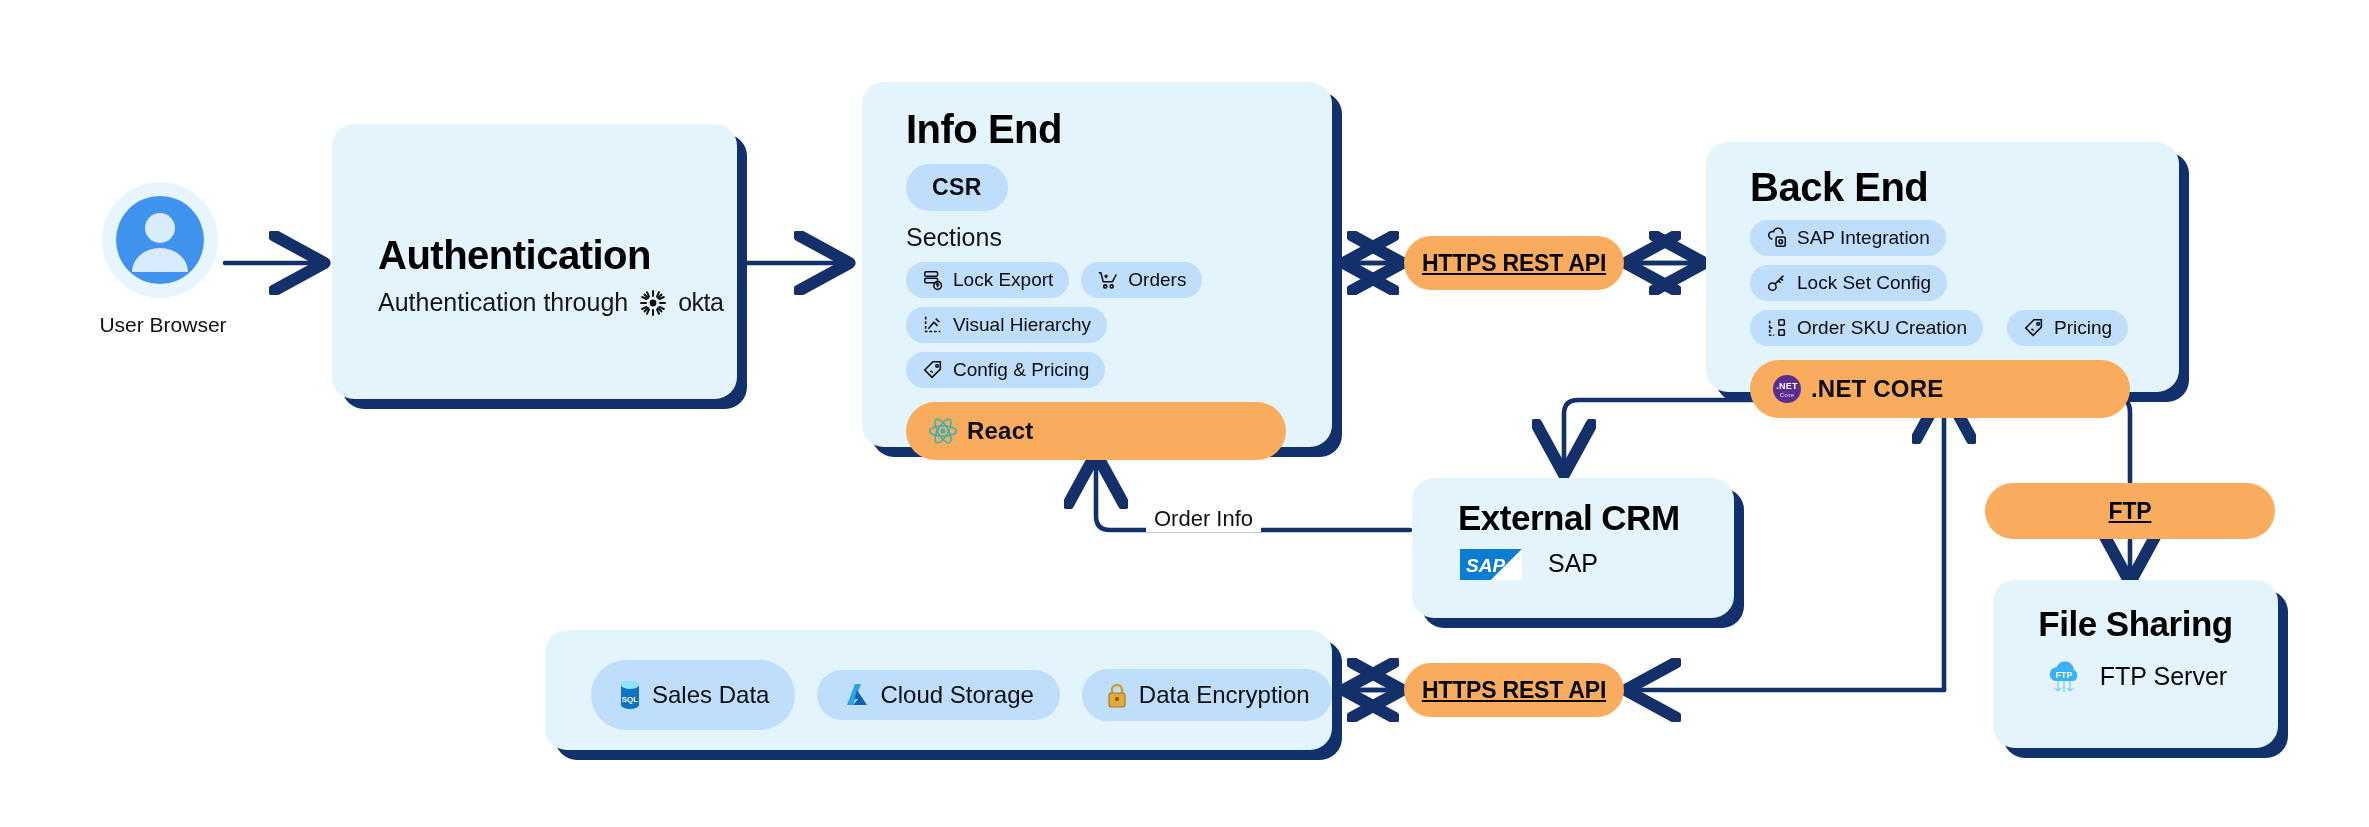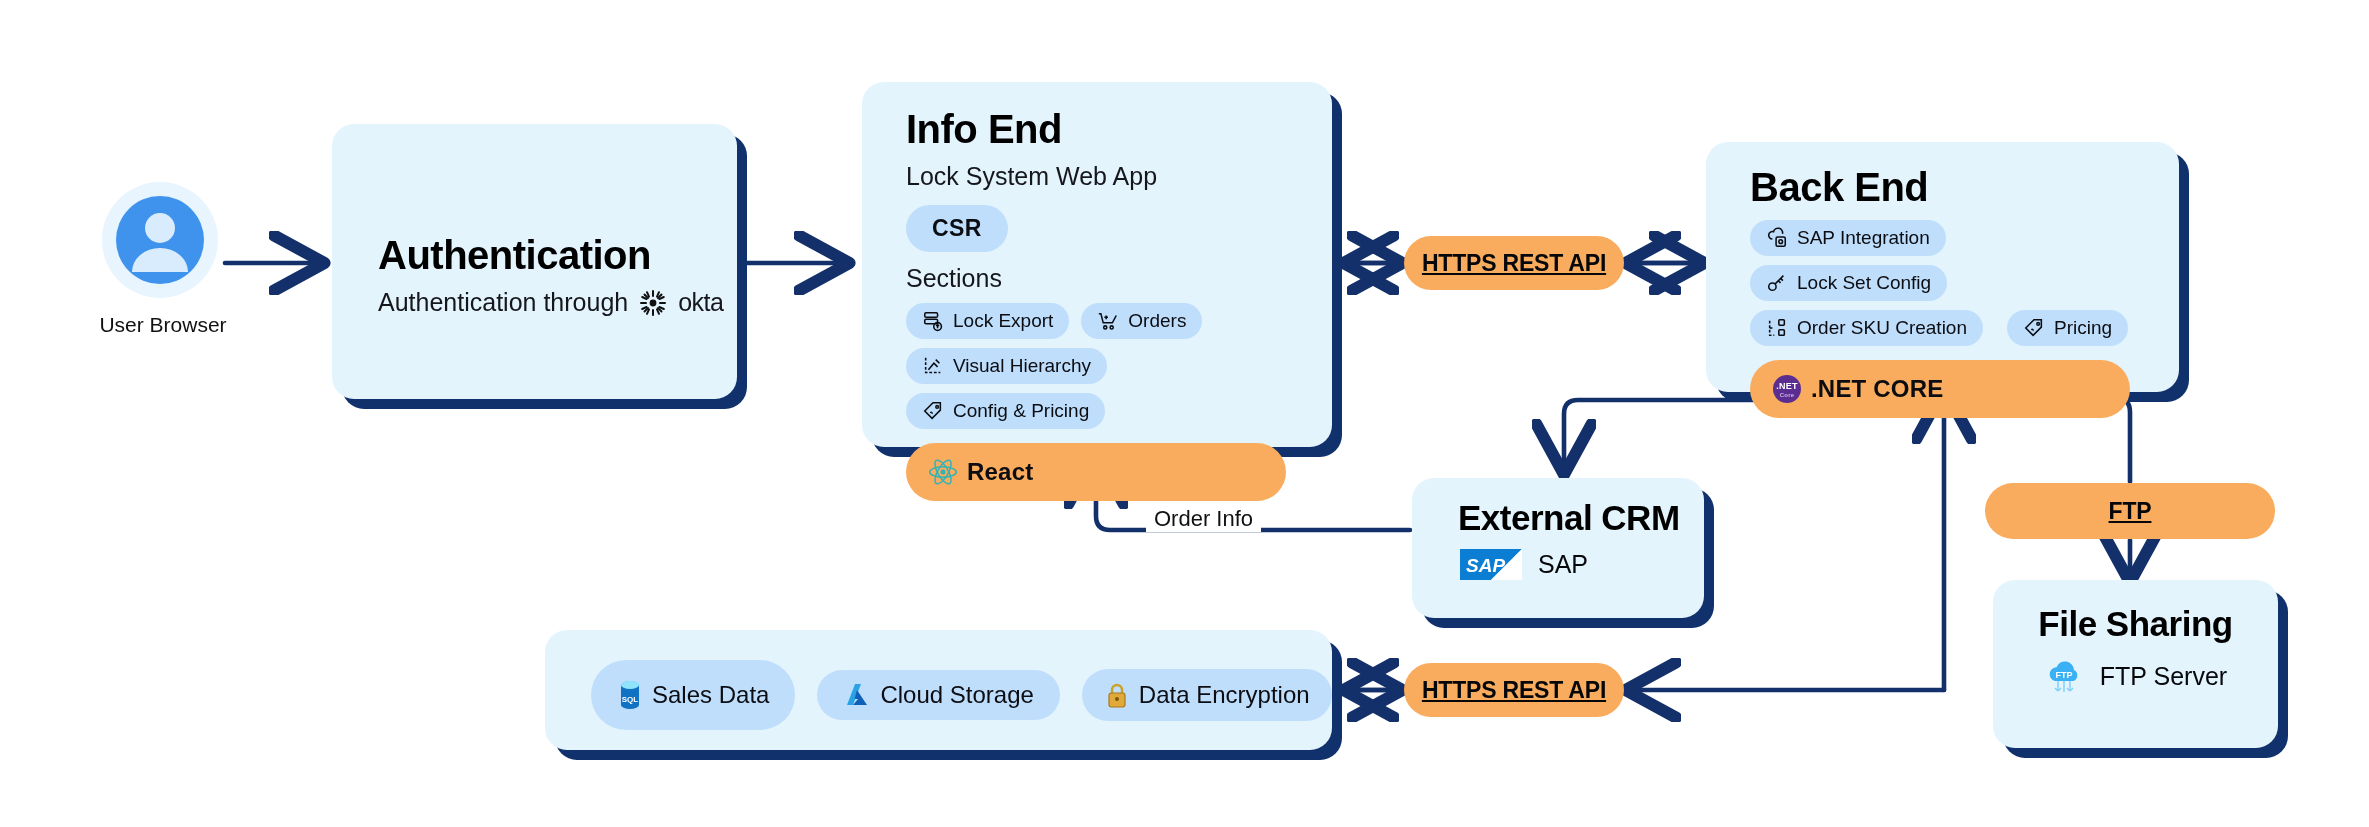--- a/index.html
+++ b/index.html
@@ -131,21 +131,20 @@
             <line x1="19.4" y1="9" x2="23.8" y2="7"></line>
         </g>
         <circle cx="13" cy="13" r="3.4" fill="#111"></circle>
       </svg>
       <span style="font-size:25px;letter-spacing:-.5px;">okta</span>
     </div>
   </div>
 
   <div class="card" style="left:862px;top:82px;width:470px;height:365px;">
     <div class="card-title" style="font-size:40px;margin:26px 0 0 44px;">Info End</div>
-    <div class="card-sub" style="font-size:25px;margin:12px 0 0 44px;">Lock System Web App</div>
 
     <div style="margin:14px 0 0 44px;">
       <span class="pill csr">CSR</span>
     </div>
 
     <div class="card-sub" style="font-size:25px;margin:12px 0 0 44px;">Sections</div>
 
     <div style="margin:10px 0 0 44px;display:flex;flex-wrap:wrap;gap:9px 12px;width:390px;">
 
       <span class="pill">
@@ -271,23 +270,23 @@
             <text x="15" y="23" font-family="Liberation Sans, sans-serif" font-size="6" fill="#cbb7e6" text-anchor="middle">Core</text>
           </svg>
         </span>
         <span>.NET CORE</span>
       </span>
     </div>
   </div>
 
   <div class="edge-label" style="left:1146px;top:506px;">Order Info</div>
 
-  <div class="card" style="left:1412px;top:478px;width:292px;height:140px;">
+  <div class="card" style="left:1412px;top:478px;width:322px;height:140px;">
     <div class="card-title" style="font-size:35px;margin:22px 0 0 46px;">External CRM</div>
-    <div style="margin:12px 0 0 48px;display:flex;align-items:center;gap:16px;">
+    <div style="margin:12px 0 0 48px;display:flex;gap:26px;">
       <span class="pill-ico">
         <svg width="62" height="31" viewBox="0 0 62 31">
           <path d="M0,0 H62 L31,31 H0 Z" fill="#0b7ed3"></path>
           <path d="M62,0 L31,31 H62 Z" fill="#ffffff"></path>
           <text x="6" y="23" font-family="Liberation Sans, sans-serif" font-size="19" font-weight="bold" fill="#ffffff" font-style="italic">SAP</text>
         </svg>
       </span>
       <span style="font-size:25px;">SAP</span>
     </div>
   </div>

